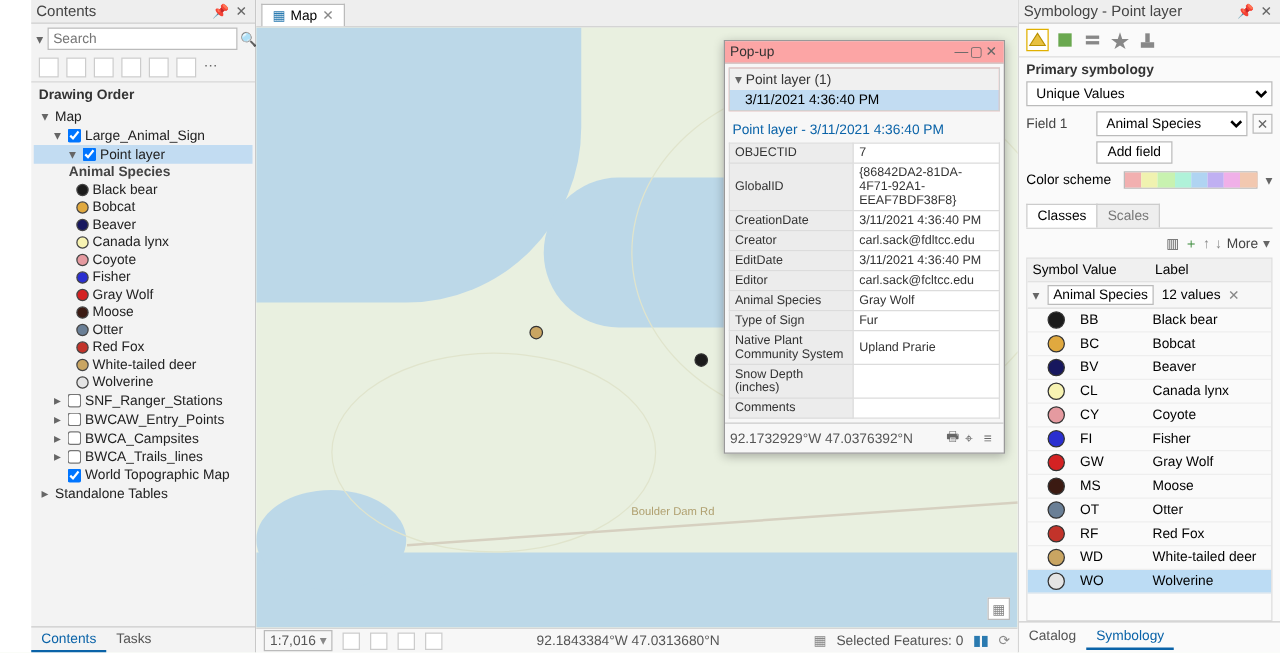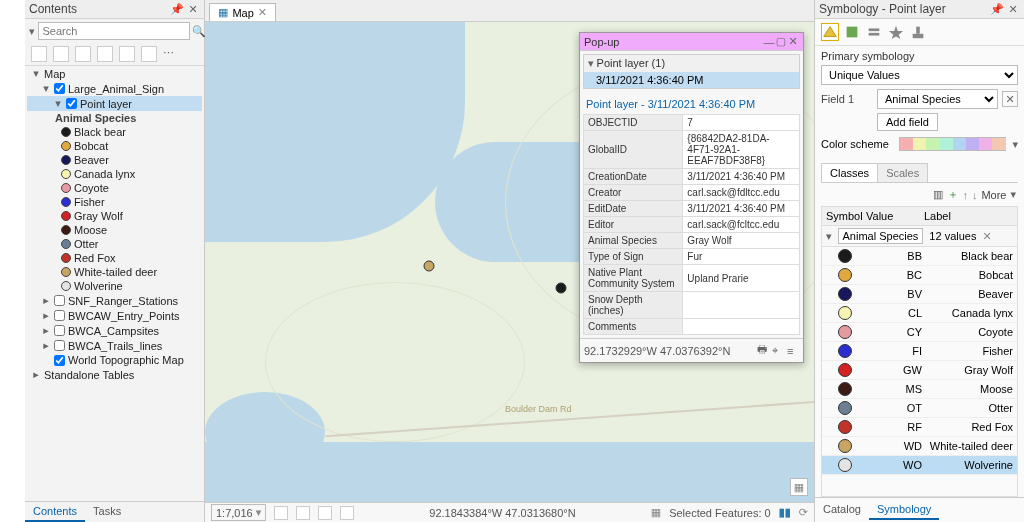--- a/index.html
+++ b/index.html
@@ -42,21 +42,21 @@
 .contour { position:absolute; border:1px solid #e0e4cc; border-radius:50%; }
 .road { position:absolute; height:0; border-top:2px solid #d6d0c0; }
 .pt { position:absolute; width:11px; height:11px; border-radius:50%; border:1px solid #333; transform:translate(-50%,-50%);}
 .status { height:20px; border-top:1px solid #ccc; display:flex; align-items:center; gap:8px; padding:0 6px; background:#f7f7f7; color:#555;}
 .status .center { flex:1; text-align:center; }
 .status .sbtn { width:14px; height:14px; border:1px solid #ccc; background:#fff; }
 .scale-box{border:1px solid #bbb;padding:1px 4px;display:flex;align-items:center;gap:3px;}
 
 
 .popup { position:absolute; top:10px; right:10px; width:225px; background:#f7f7f7; border:1px solid #999; box-shadow:0 2px 8px rgba(0,0,0,.3); display:flex; flex-direction:column;}
-.popup .ttl { display:flex; align-items:center; padding:2px 4px; background:#f0abfc; border-bottom:1px solid #ccc;}
+.popup .ttl { display:flex; align-items:center; padding:2px 4px; background:#fca5a5; border-bottom:1px solid #ccc;}
 .popup .ttl span { font-size:11px; color:#333;}
 .popup .ttl .spacer { flex:1;}
 .popup .ttl .ic { width:12px; color:#666; cursor:pointer; text-align:center;}
 .popup .list { border:1px solid #d0d0d0; margin:3px; background:#fca5a5;}
 .popup .list .hdr { background:#f0f0f0; padding:2px 4px; color:#333;}
 .popup .list .item { background:#c2dcf2; padding:2px 12px; }
 .popup .link { color:#0a63a8; padding:6px 6px 4px; font-size:11px;}
 .popup table { width:calc(100% - 6px); margin:0 3px 3px; border-collapse:collapse; background:#fff;}
 .popup td { border:1px solid #dcdcdc; padding:2px 4px; font-size:10px; color:#333;}
 .popup td:first-child { background:#ececec; width:46%;}
@@ -64,21 +64,21 @@
 .popup .ftr .spacer { flex:1;}
 .popup .ftr .ic { width:12px; margin-left:3px; color:#666;}
 
 
 .symbology { width:210px; border-left:1px solid #c8c8c8; background:#fafafa; display:flex; flex-direction:column;}
 .sy-toolbar { display:flex; gap:4px; padding:4px 6px; border-bottom:1px solid #ddd;}
 .sy-toolbar .sic { width:18px; height:18px; border:1px solid transparent;}
 .sy-toolbar .sic.active { background:#fff; border:1px solid #e0b000;}
 .sy-toolbar .sic svg { width:100%; height:100%;}
 .sy-section { padding:4px 6px;}
-.sy-section .hdr { font-weight:400; color:#333; padding-bottom:3px;}
+.sy-section .hdr { font-weight:700; color:#333; padding-bottom:3px;}
 .sy-select { width:100%; border:1px solid #bbb; padding:2px 3px; background:#fff;}
 .field-row { display:flex; align-items:center; gap:4px; margin-top:4px;}
 .field-row label { width:52px; color:#444;}
 .field-row .sy-select { flex:1;}
 .field-row .xb { width:16px;height:16px;border:1px solid #bbb; display:flex;align-items:center;justify-content:center;color:#666;}
 .add-btn { margin:4px 0 0 56px; padding:2px 8px; border:1px solid #bbb; background:#fff;}
 .ramp-row { display:flex; align-items:center; gap:6px; margin-top:6px;}
 .ramp { flex:1; height:14px; border:1px solid #bbb; display:flex;}
 .ramp span { flex:1;}
 .tabs2 { display:flex; border-bottom:1px solid #ccc; margin:8px 6px 0;}
@@ -87,21 +87,21 @@
 .val-toolbar { display:flex; gap:4px; padding:4px 8px; color:#3a8a3a; justify-content:flex-end;align-items:center;}
 .val-toolbar span{cursor:pointer;}
 .val-table { margin:0 6px; border:1px solid #ddd; flex:1; overflow:auto;}
 .val-table .th { display:flex; background:#f0f0f0; border-bottom:1px solid #ddd;}
 .val-table .th span:nth-child(1){width:40px;padding:3px 4px;}
 .val-table .th span:nth-child(2){width:58px;padding:3px 4px;}
 .val-table .th span:nth-child(3){flex:1;padding:3px 4px;}
 .val-table .grp { display:flex; align-items:center; background:#f7f7f7; border-bottom:1px solid #ddd; padding:2px 4px; gap:6px;}
 .val-table .grp .pill{border:1px solid #bbb;padding:1px 4px;background:#fff;}
 .val-table .grp .cx{color:#888;}
-.val-row { display:flex; align-items:center; border-bottom:1px solid #eee; padding:2px 4px;text-align:right;}
+.val-row { display:flex; align-items:center; border-bottom:1px solid #eee; padding:2px 4px;}
 .val-row .sw { width:14px;height:14px;border-radius:50%;border:1px solid #333;margin:0 12px;}
 .val-row .v { width:58px;}
 .val-row .l { flex:1;}
 .val-row.sel { background:#bcdcf4;}
 .sy-bottom { display:flex; border-top:1px solid #ccc; padding:2px 0;}
 .sy-bottom span { padding:3px 8px; color:#555; cursor:pointer;}
 .sy-bottom span.active { color:#0a63a8; border-bottom:2px solid #0a63a8;}
 .map-corner-ic{position:absolute;right:6px;bottom:6px;width:18px;height:18px;border:1px solid #bbb;background:#fff;display:flex;align-items:center;justify-content:center;color:#888;}
 </style>
 </head>
@@ -123,20 +123,21 @@
     </div>
     <div class="toolbar-row">
       <span class="tbtn"></span>
       <span class="tbtn"></span>
       <span class="tbtn"></span>
       <span class="tbtn"></span>
       <span class="tbtn"></span>
       <span class="tbtn"></span>
       <span style="color:#666;">⋯</span>
     </div>
+    <div class="section-title">Drawing Order</div>
     <div class="tree">
       <div class="tree-row">
           <span class="tw">▾</span>
           <span>Map</span>
         </div>
       <div class="tree-row lvl1">
           <span class="tw">▾</span>
           <input type="checkbox" checked="" style="">
           <span>Large_Animal_Sign</span>
         </div>

